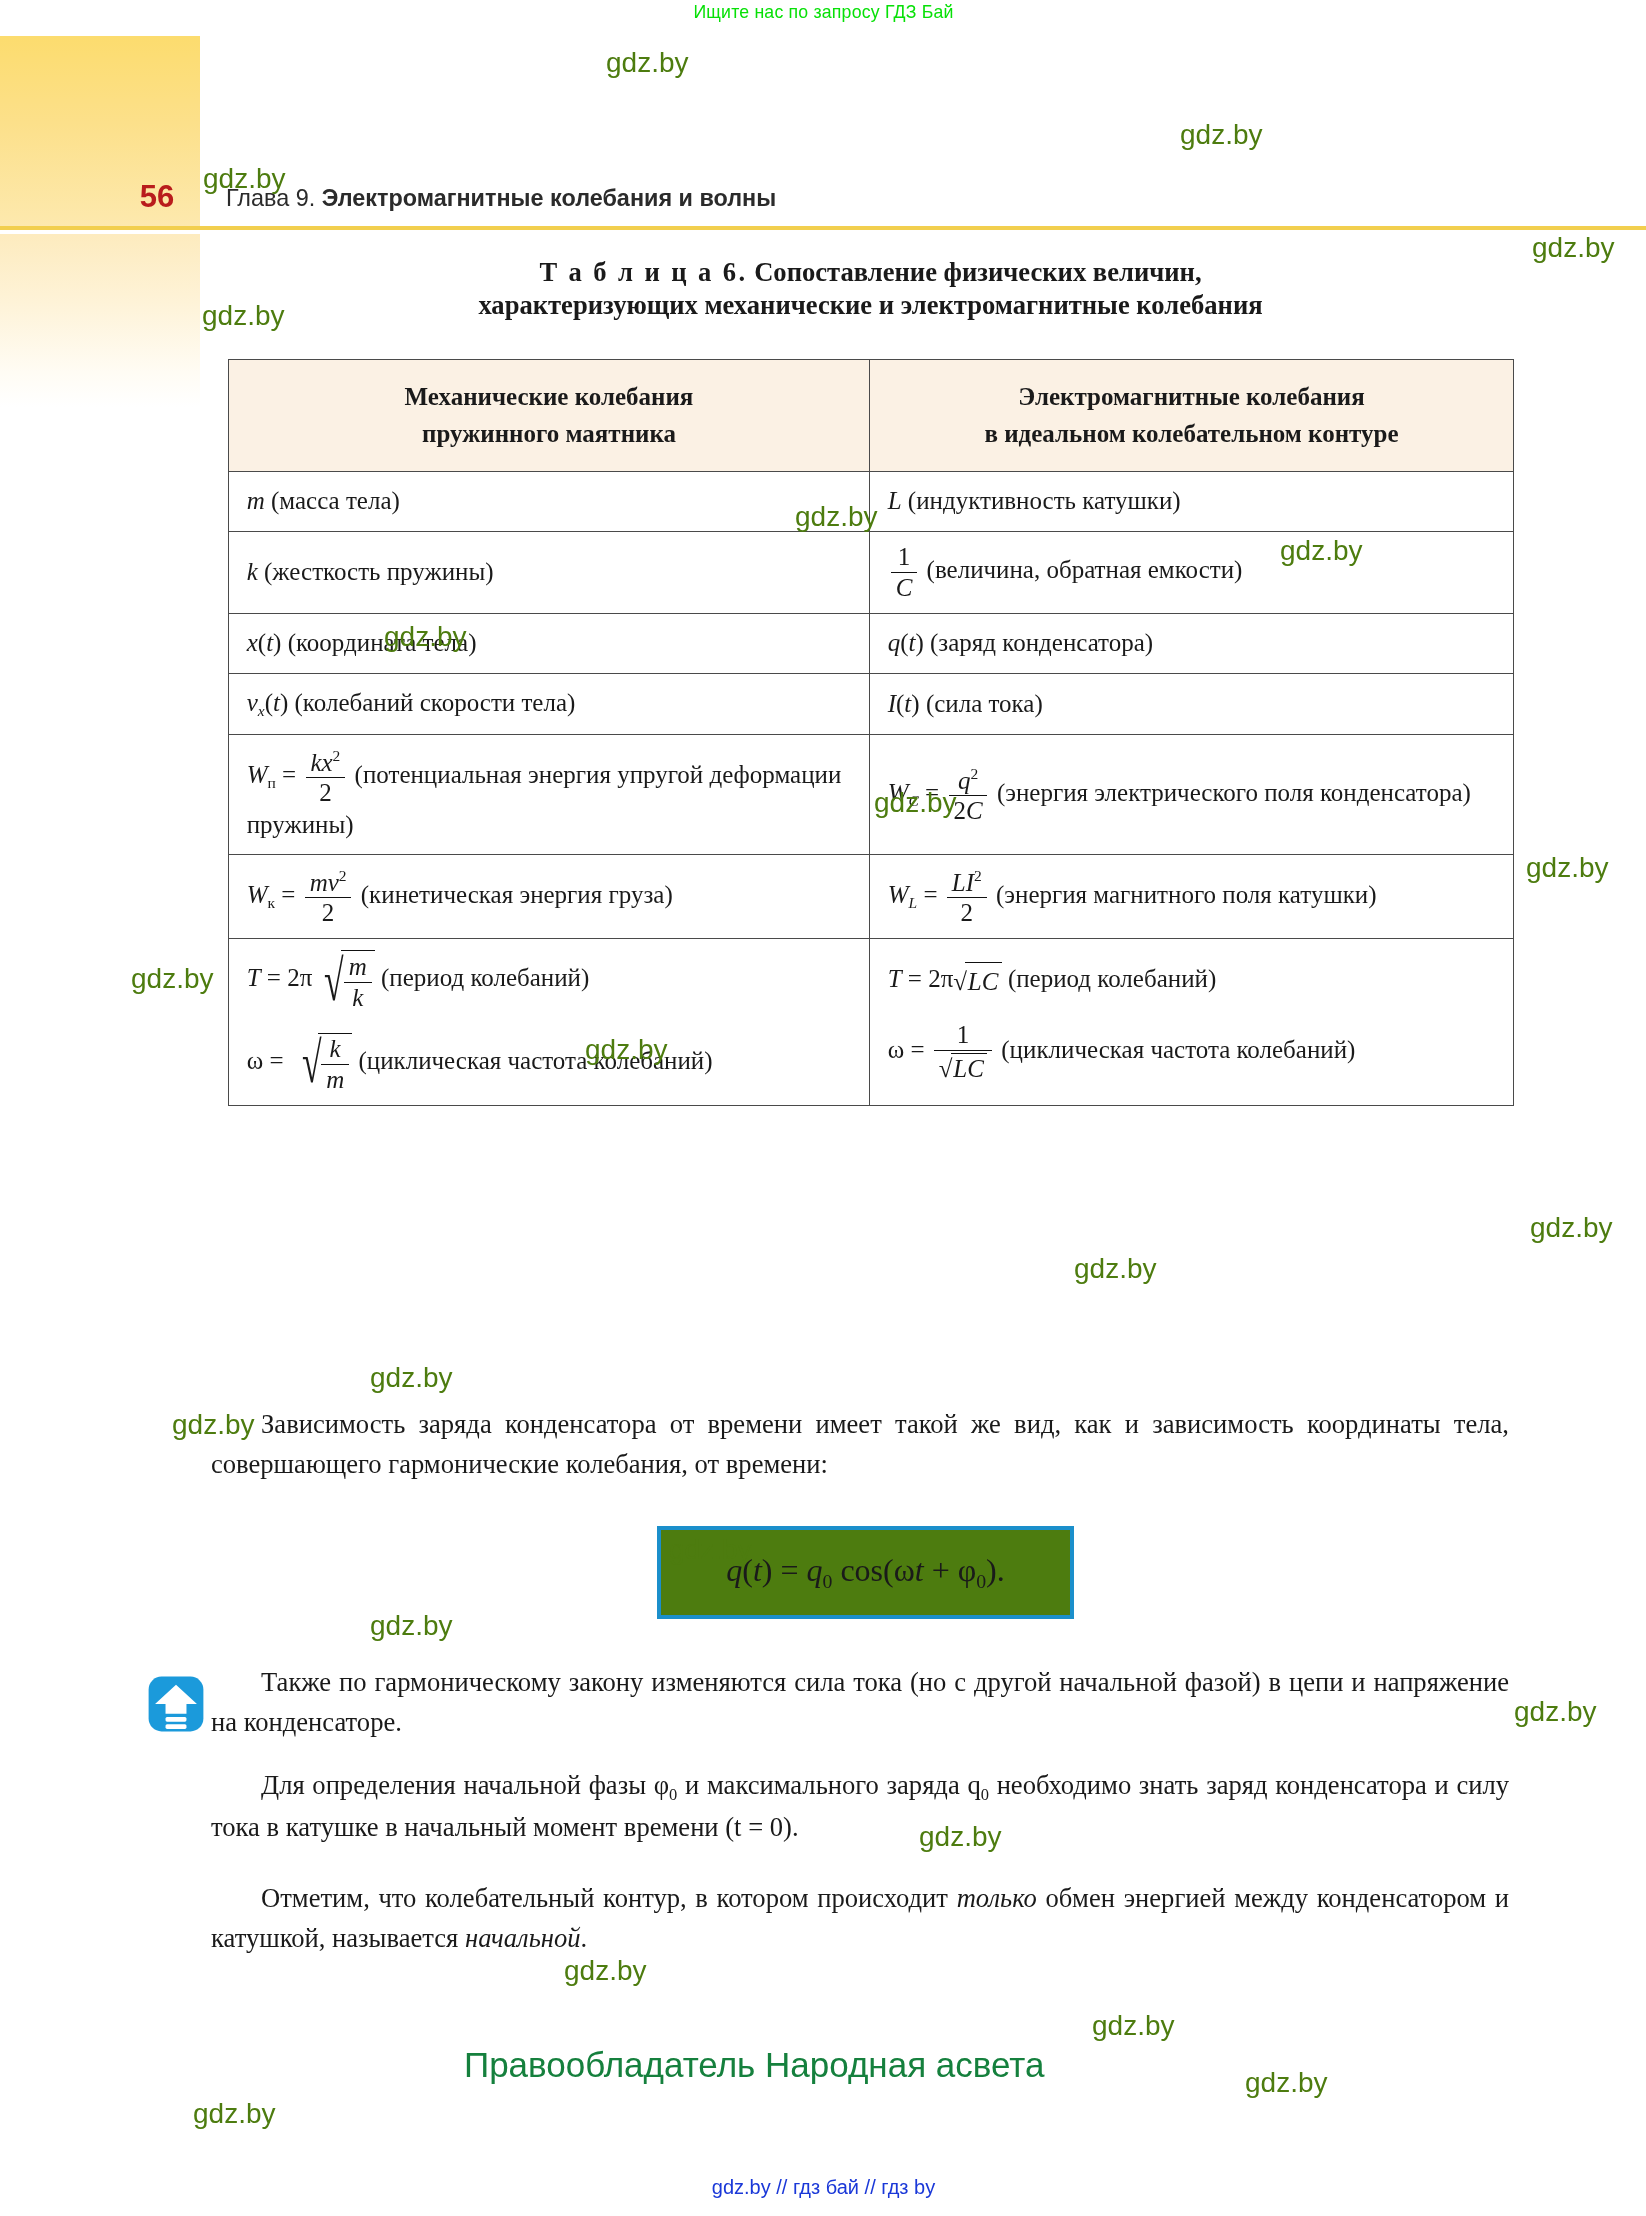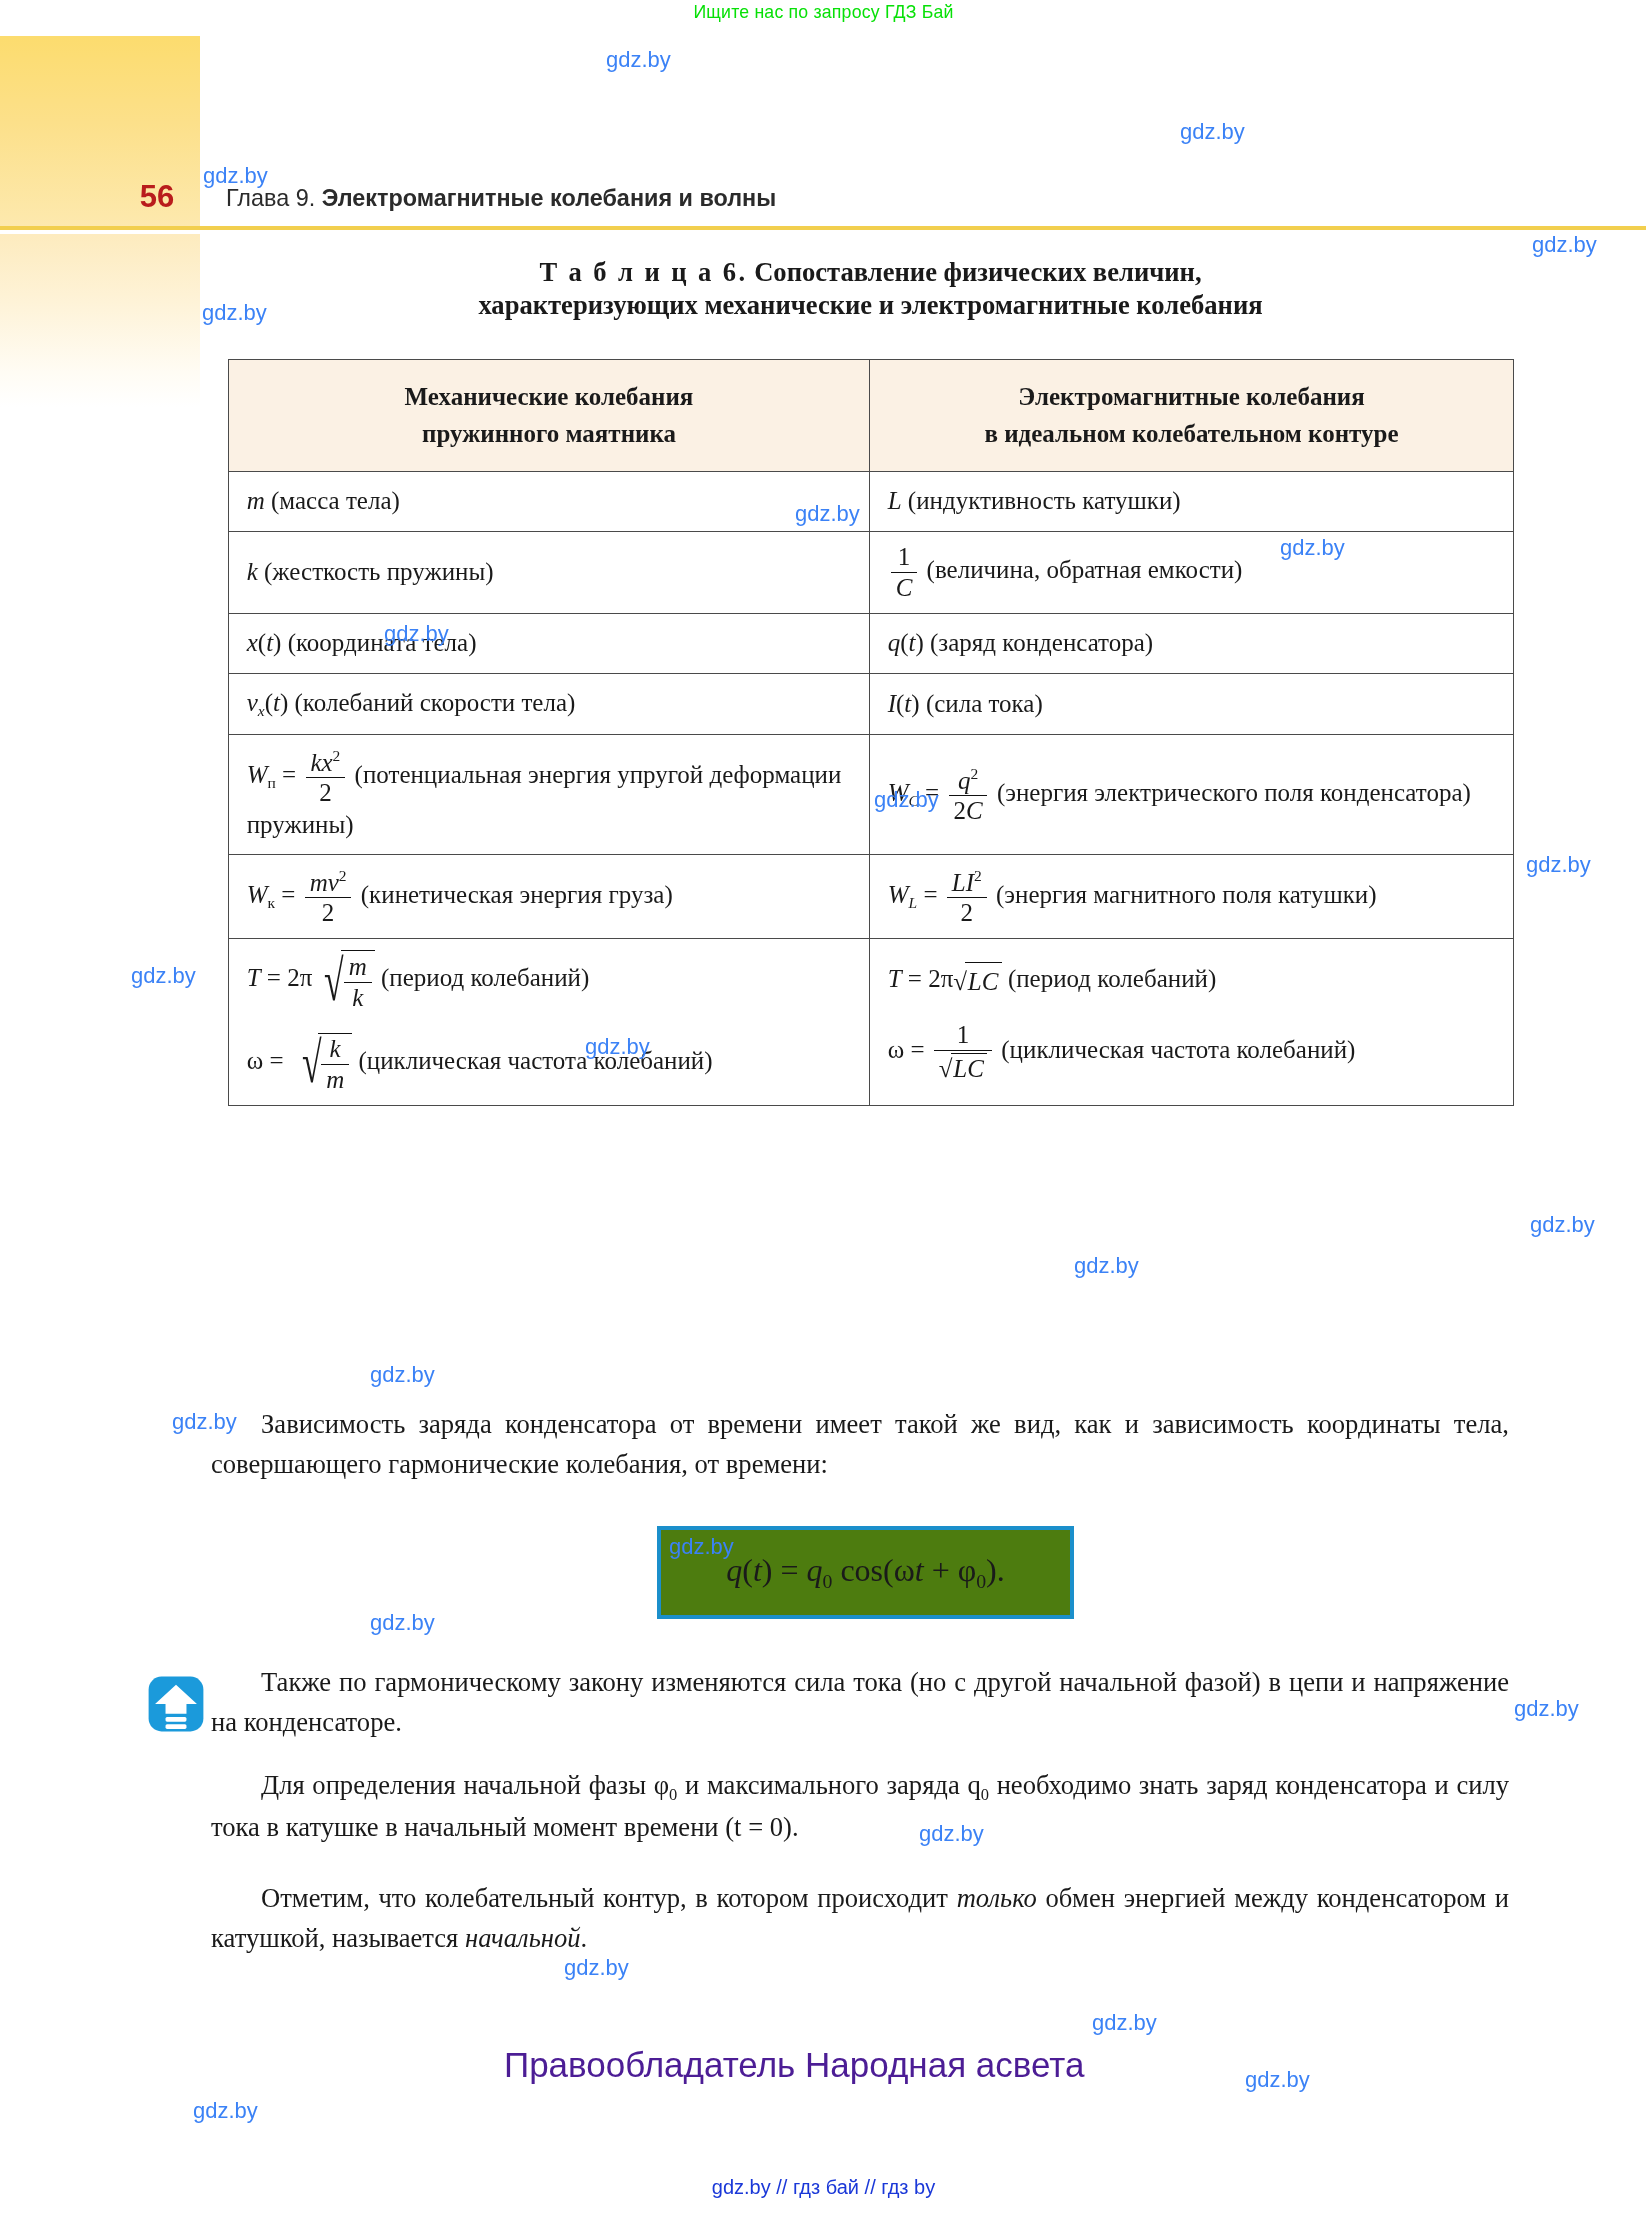--- a/index.html
+++ b/index.html
@@ -106,32 +106,32 @@
     border:4px solid #1B8FCB;background:#4d7c0f;box-sizing:border-box;
     display:flex;align-items:center;justify-content:center;
     font-family:"Liberation Serif",serif;font-size:32px;
   }
   
   #margin-icon{
     position:absolute;left:147px;top:1675px;width:58px;height:58px;
   }
   
   #owner{
-    position:absolute;left:504px;top:2045px;
-    font-family:"Liberation Sans",sans-serif;font-size:35px;color:#4c1d95;
+    position:absolute;left:464px;top:2045px;
+    font-family:"Liberation Sans",sans-serif;font-size:35px;color:#15803d;
     white-space:nowrap;
   }
   #bottomlinks{
     position:absolute;left:0;top:2176px;width:1647px;text-align:center;
     font-family:"Liberation Sans",sans-serif;font-size:20px;color:#1A38D8;
   }
   
   .wm{
     position:absolute;font-family:"Liberation Sans",sans-serif;
-    font-size:22px;color:#3b82f6;white-space:nowrap;
+    font-size:28px;color:#4d7c0f;white-space:nowrap;
   }
 </style>
 </head>
 <body>
 
 <div id="yellow-top"></div>
 <div id="yellow-bottom"></div>
 <div id="rule-yellow"></div>
 
 <div id="promo">Ищите нас по запросу ГДЗ Бай</div>

